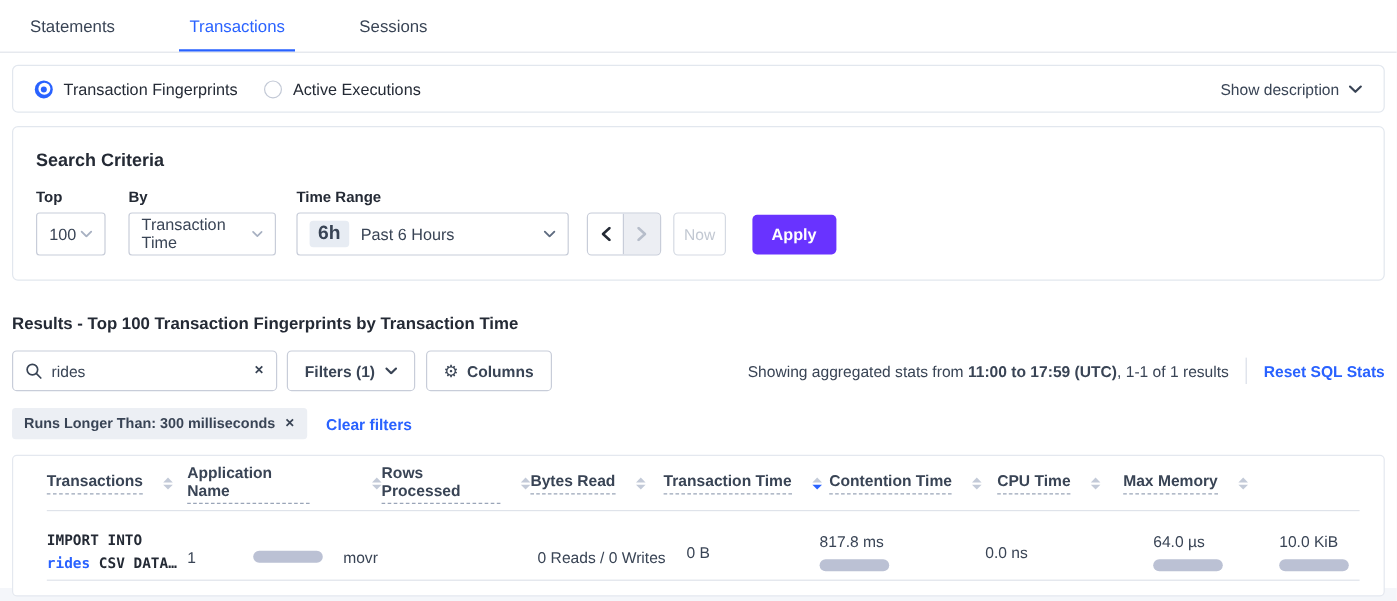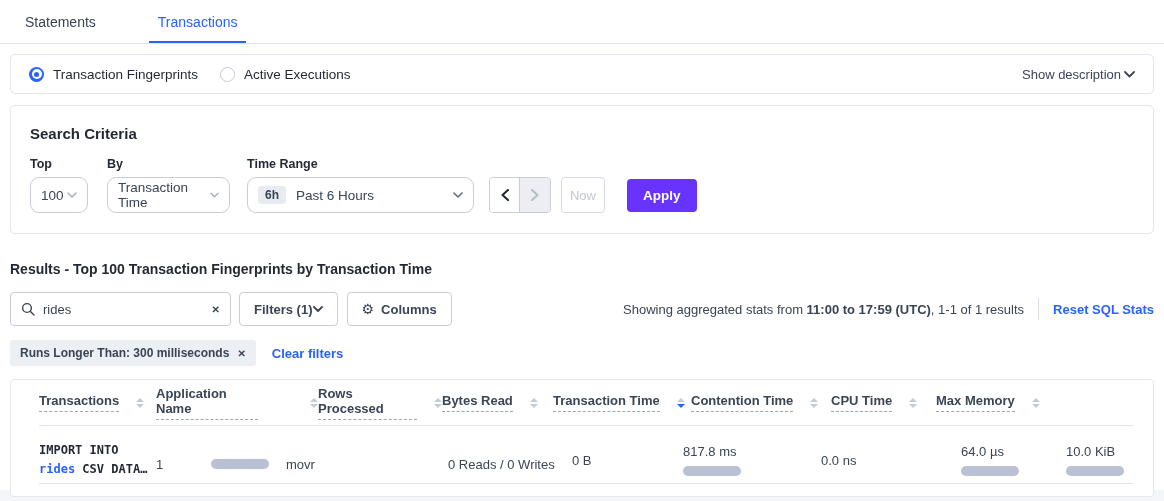--- a/index.html
+++ b/index.html
@@ -15,48 +15,48 @@
   
   .panel { margin:0 10px; background:#fff; border:1px solid #e2e7ee; border-radius:5px; }
   .radio-panel { margin-top:10px; height:40px; display:flex; align-items:center; padding:0 18px; }
   .radio-opt { display:flex; align-items:center; margin-right:22px; cursor:pointer; }
   .radio { width:15px; height:15px; border-radius:50%; position:relative; margin-right:9px; flex:none; }
   .radio.sel { background:#2962ff; }
   .radio.sel::after { content:""; position:absolute; inset:2.5px; background:#fff; border-radius:50%; }
   .radio.sel::before { content:""; position:absolute; inset:5px; background:#2962ff; border-radius:50%; z-index:1; }
   .radio.unsel { background:#fff; border:1px solid #c3c9d6; }
   .radio-label { font-size:13.5px; color:#242a35; }
-  .show-desc { margin-left:auto; display:flex; align-items:center; gap:3px; font-size:13px; color:#394455; cursor:pointer; }
+  .show-desc { margin-left:auto; display:flex; align-items:center; gap:8px; font-size:13px; color:#394455; cursor:pointer; }
 
   .criteria-panel { margin-top:11px; padding:19px 19px 20px 19px; }
   .criteria-title { font-size:15px; font-weight:700; color:#242a35; }
   .criteria-row { display:flex; align-items:flex-end; margin-top:15px; }
   .field { display:flex; flex-direction:column; }
   .field-label { font-size:12.5px; font-weight:700; color:#242a35; margin-bottom:6px; }
-  .selbox { height:36px; border:1px solid #c8cdd9; border-radius:9px; background:#fff; display:flex; align-items:center; padding:0 10px; font-size:13.5px; color:#394455; cursor:pointer; }
+  .selbox { height:36px; border:1px solid #c8cdd9; border-radius:3px; background:#fff; display:flex; align-items:center; padding:0 10px; font-size:13.5px; color:#394455; cursor:pointer; }
   .selbox .chev { margin-left:auto; }
   .w-top { width:58px; }
   .w-by { width:123px; margin-left:19px; }
   .w-time { width:227px; margin-left:17px; }
-  .badge6h { background:#e7ecf3; color:#394455; font-weight:700; font-size:12px; border-radius:3px; padding:2px 7px; margin-right:10px; }
+  .badge6h { background:#e7ecf3; color:#394455; font-weight:700; font-size:16px; border-radius:3px; padding:2px 7px; margin-right:10px; }
   .pager { display:flex; height:36px; margin-left:15px; border:1px solid #c8cdd9; border-radius:4px; overflow:hidden; background:#eceef3; }
   .pager-btn { width:30px; display:flex; align-items:center; justify-content:center; cursor:pointer; }
   .pager-btn.prev { background:#fff; border-right:1px solid #c8cdd9; }
   .pager-btn.next { background:#eceef3; cursor:default; }
   .now-btn { height:36px; width:44px; margin-left:10px; border:1px solid #d5dae3; border-radius:4px; background:#fff; display:flex; align-items:center; justify-content:center; font-size:13px; color:#c2c8d2; cursor:default; }
   .apply-btn { height:33px; margin-left:22px; margin-bottom:1px; padding:0 16px; border:none; border-radius:4px; background:#6933ff; color:#fff; font-size:13.5px; font-weight:700; font-family:inherit; cursor:pointer; }
 
   
   .results-title { margin:27px 10px 0 10px; font-size:14px; font-weight:700; color:#242a35; }
   .controls-row { display:flex; align-items:center; margin:15px 10px 0 10px; height:34px; }
   .search-box { width:221px; height:34px; border:1px solid #c8cdd9; border-radius:4px; background:#fff; display:flex; align-items:center; padding:0 10px; }
   .search-box .val { font-size:13px; color:#394455; margin-left:8px; }
   .clear-x { margin-left:auto; font-size:10px; font-weight:700; color:#394455; cursor:pointer; }
   .btn-outline { height:34px; border:1px solid #c8cdd9; border-radius:4px; background:#fff; display:flex; align-items:center; padding:0 14px; font-size:13px; font-weight:700; color:#394455; cursor:pointer; }
-  .filters-btn { margin-left:8px; }
+  .filters-btn { margin-left:8px; gap:8px; }
   .columns-btn { margin-left:9px; gap:7px; }
   .gear { font-size:14px; font-weight:400; line-height:1; }
   .stats { margin-left:auto; font-size:13px; color:#394455; white-space:nowrap; }
   .stats b { font-weight:700; }
   .vdiv { width:1px; height:22px; background:#d9dee8; margin:0 14px; }
   .link { color:#2962ff; font-size:13px; font-weight:600; cursor:pointer; white-space:nowrap; }
 
   .chip-row { display:flex; align-items:center; margin:14px 10px 8px 10px; }
   .chip { background:#eceff4; border-radius:3px; height:26px; display:flex; align-items:center; padding:0 10px; font-size:12px; font-weight:600; color:#394455; }
   .chip .clear-x { margin-left:8px; }
@@ -84,20 +84,21 @@
   .chev-svg { display:block; }
 </style>
 </head>
 <body>
 
 <div class="page">
 
   <div class="tabbar">
     <div class="tab">Statements</div>
     <div class="tab active">Transactions</div>
+    <div class="tab">Sessions</div>
   </div>
 
   <div class="panel radio-panel">
     <div class="radio-opt">
       <span class="radio sel"></span>
       <span class="radio-label">Transaction Fingerprints</span>
     </div>
     <div class="radio-opt">
       <span class="radio unsel"></span>
       <span class="radio-label">Active Executions</span>

